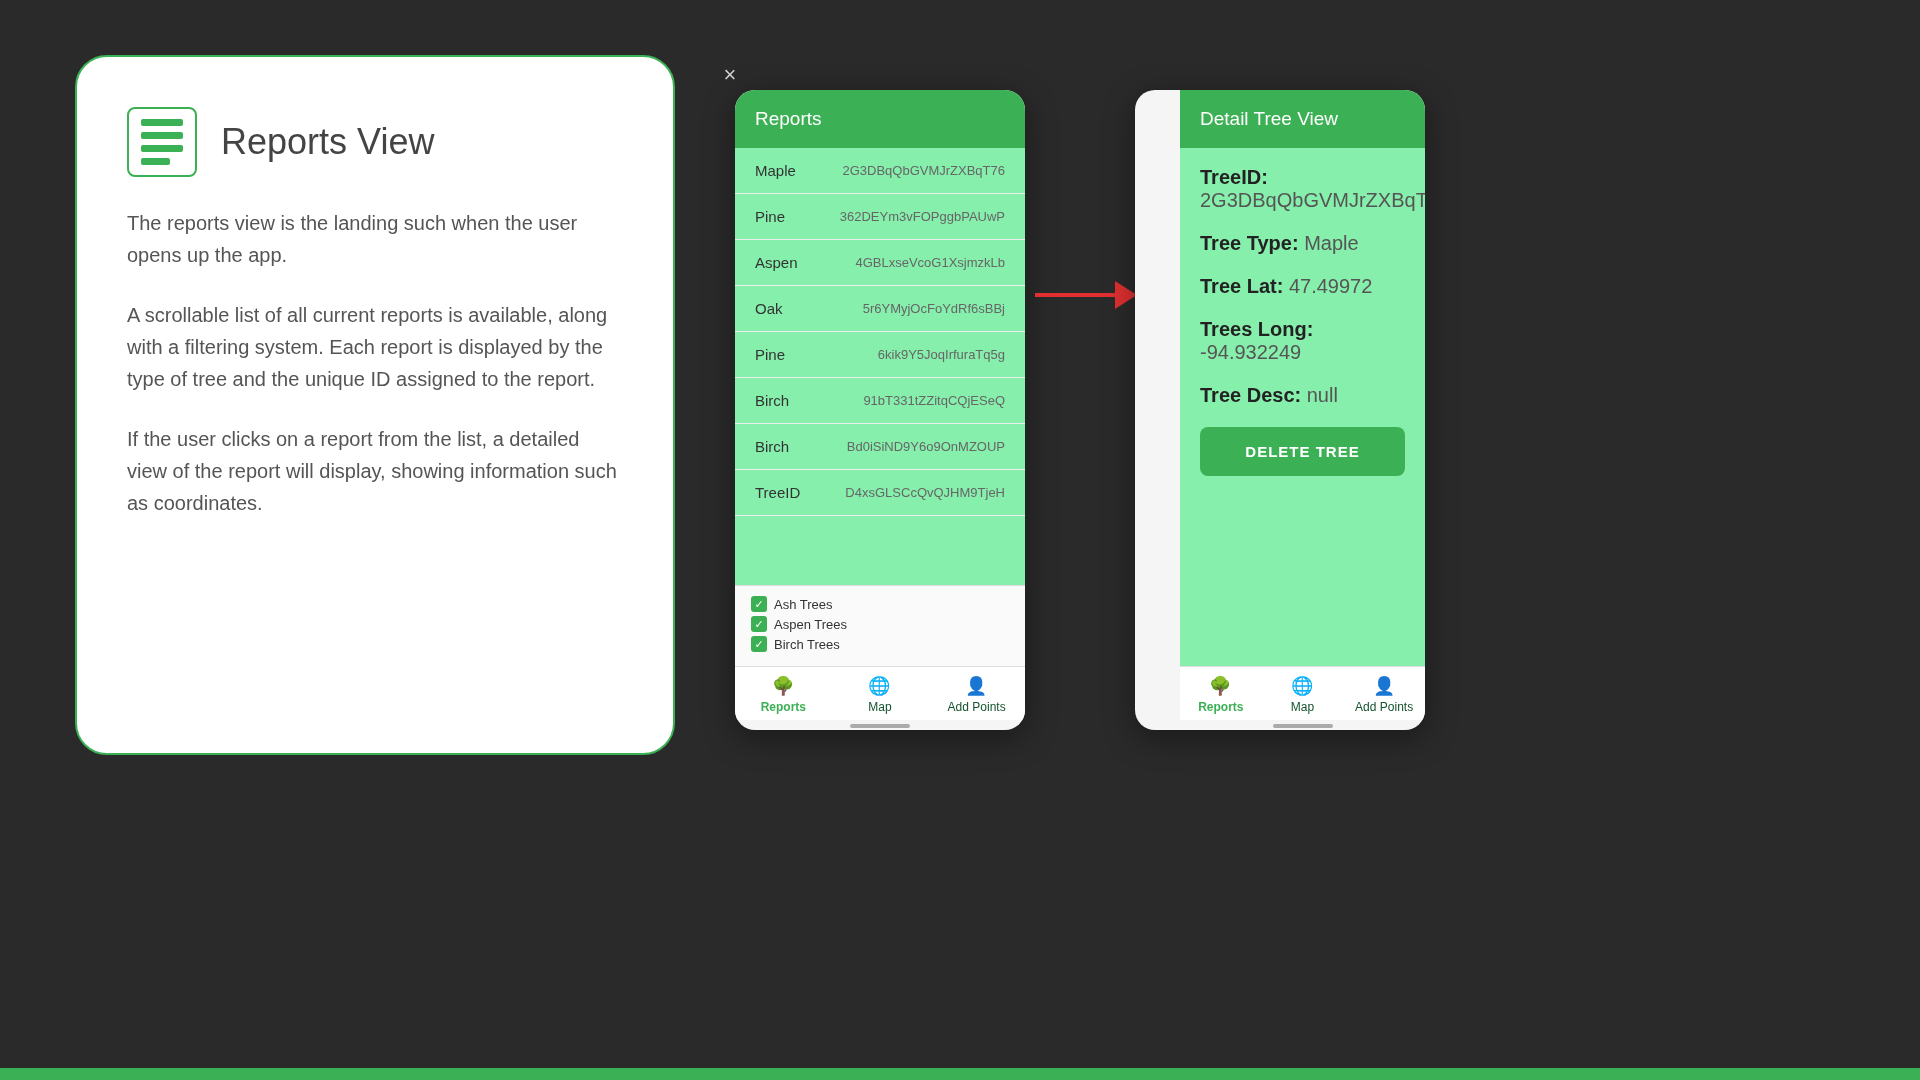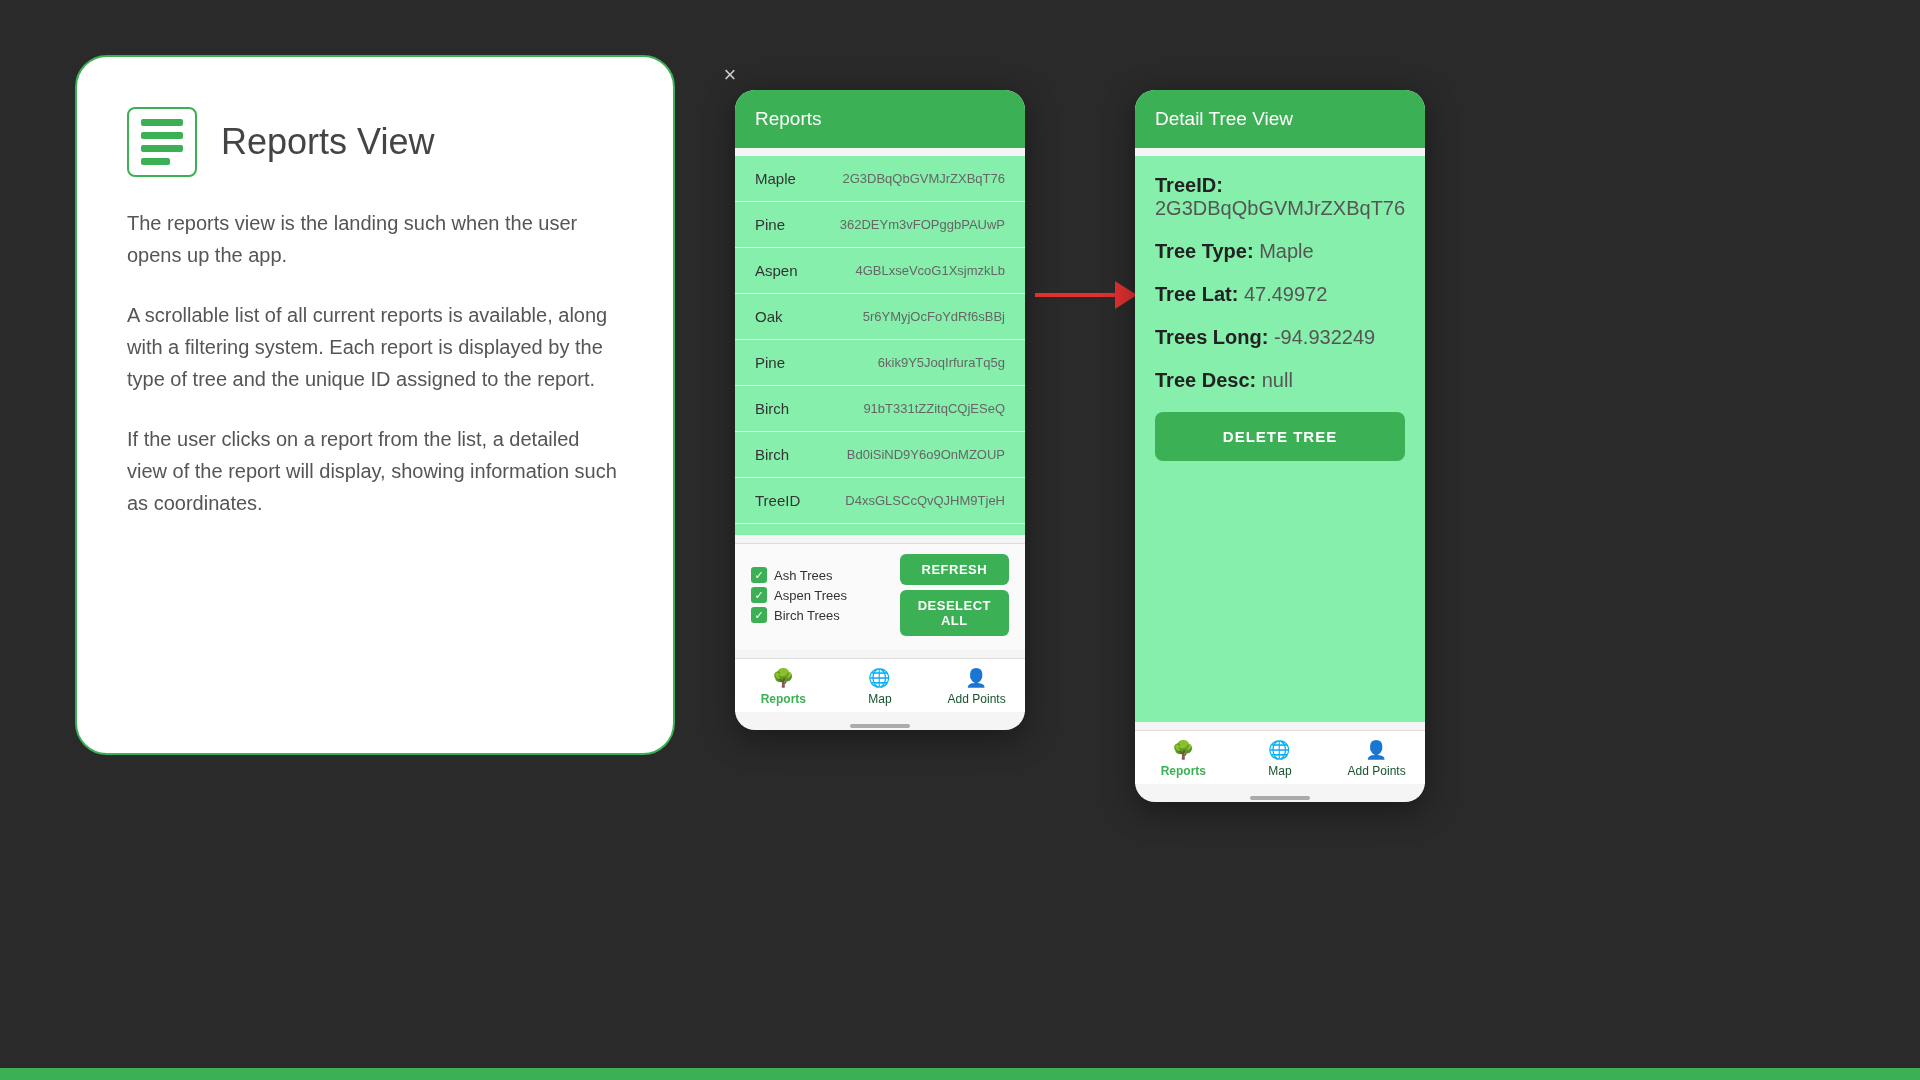--- a/index.html
+++ b/index.html
@@ -100,21 +100,20 @@
     .phone-mockup {
       position: absolute;
       top: 90px;
       width: 290px;
       background: #f5f5f5;
       border-radius: 20px;
       overflow: hidden;
       box-shadow: 0 8px 32px rgba(0,0,0,0.4);
       display: flex;
       flex-direction: column;
-      gap: 8px;
     }
 
     .phone-header {
       background-color: #3cb054;
       padding: 18px 20px;
       color: #fff;
       font-size: 19px;
       font-weight: 500;
     }
 
@@ -274,21 +273,22 @@
       width: 0;
       height: 0;
       border-top: 14px solid transparent;
       border-bottom: 14px solid transparent;
       border-left: 22px solid #e03030;
     }
 
     
     .detail-phone {
       left: 1135px;
-      height: 712px;
+      height: 640px;
+      padding-left: 45px;
     }
 
     .detail-body {
       padding: 18px 20px;
     }
 
     .detail-row {
       margin-bottom: 20px;
       font-size: 20px;
       color: #333;
@@ -406,25 +406,20 @@
             </div>
             <span>Aspen Trees</span>
           </div>
           <div class="checkbox-item">
             <div class="checkbox-box">
               <span class="checkbox-check">✓</span>
             </div>
             <span>Birch Trees</span>
           </div>
         </div>
-      <div class="filter-buttons">
-        <button class="filter-btn">REFRESH</button>
-        <button class="filter-btn" style="white-space:pre-line;">DESELECT
-ALL</button>
-      </div>
     </div>
   </div>
   <div class="phone-nav" id="reports-nav">
       <div class="nav-item">
         <span class="nav-icon active">🌳</span>
         <span class="nav-label active">Reports</span>
       </div>
       <div class="nav-item">
         <span class="nav-icon ">🌐</span>
         <span class="nav-label ">Map</span>

